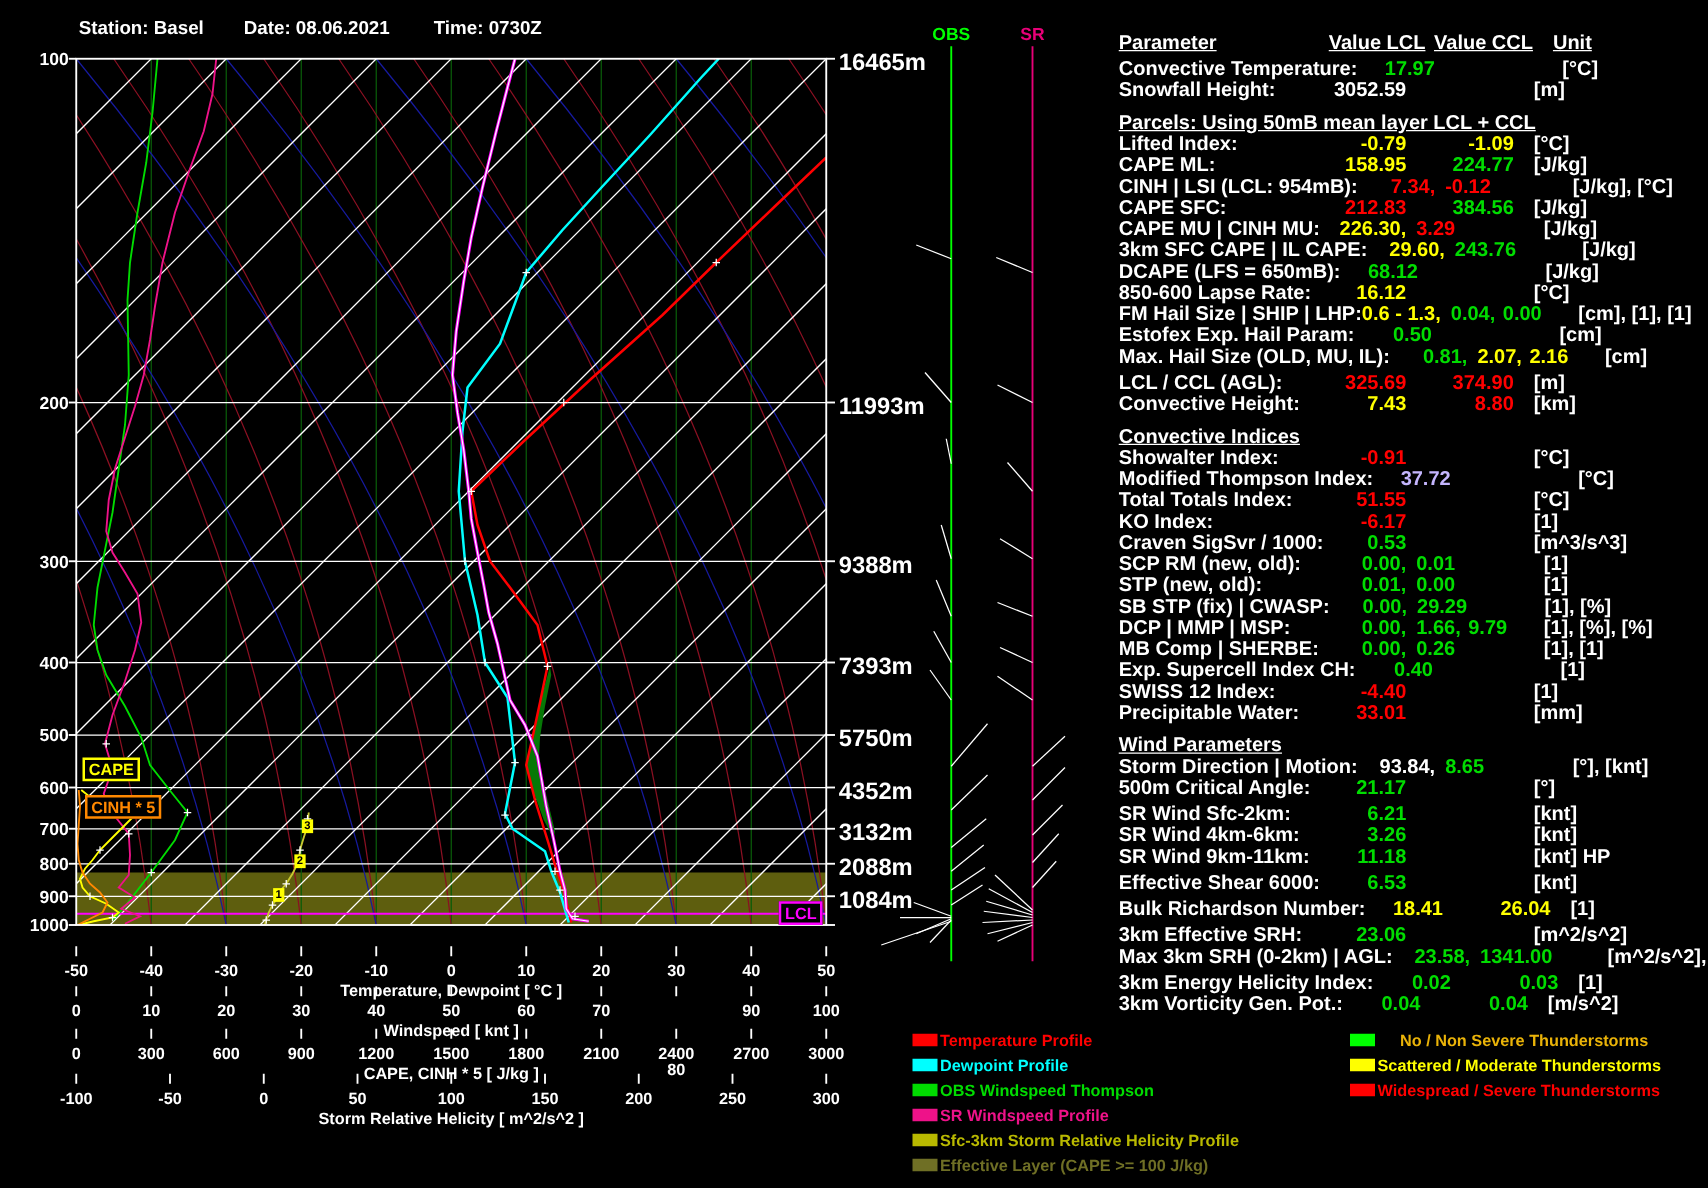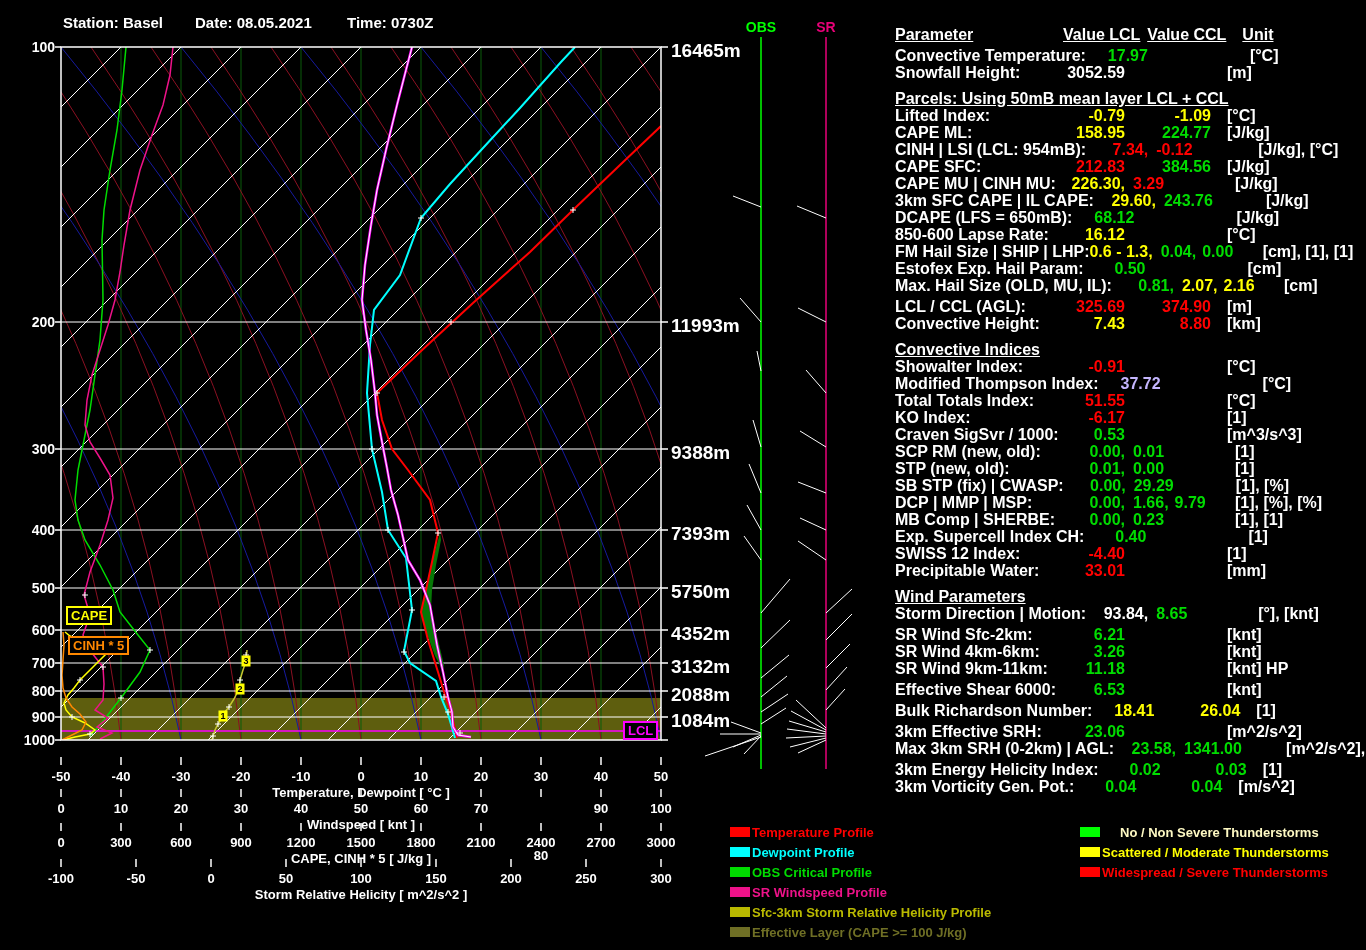--- a/index.html
+++ b/index.html
@@ -246,21 +246,21 @@
       <line x1="826" y1="728" x2="796" y2="700" stroke="#fff" stroke-width="1"></line>
       <line x1="826" y1="730" x2="791" y2="711" stroke="#fff" stroke-width="1"></line>
       <line x1="826" y1="732" x2="789" y2="721" stroke="#fff" stroke-width="1"></line>
       <line x1="826" y1="734" x2="787" y2="729" stroke="#fff" stroke-width="1"></line>
       <line x1="826" y1="736" x2="786" y2="738" stroke="#fff" stroke-width="1"></line>
       <line x1="826" y1="738" x2="790" y2="747" stroke="#fff" stroke-width="1"></line>
       <line x1="826" y1="740" x2="798" y2="753" stroke="#fff" stroke-width="1"></line>
     </svg>
   <div>
     <span class="title-span" style="left:63px">Station: Basel</span>
-    <span class="title-span" style="left:195px">Date: 08.05.2021</span>
+    <span class="title-span" style="left:195px">Date: 08.06.2021</span>
     <span class="title-span" style="left:347px">Time: 0730Z</span>
   </div>
   <div id="chart-labels">
       <div class="lbl p-lbl" style="left: 19px; top: 39px;">100</div>
       <div class="lbl alt-lbl" style="left: 671px; top: 40px;">16465m</div>
       <div class="lbl p-lbl" style="left: 19px; top: 314px;">200</div>
       <div class="lbl alt-lbl" style="left: 671px; top: 315px;">11993m</div>
       <div class="lbl p-lbl" style="left: 19px; top: 441px;">300</div>
       <div class="lbl alt-lbl" style="left: 671px; top: 442px;">9388m</div>
       <div class="lbl p-lbl" style="left: 19px; top: 522px;">400</div>
@@ -484,21 +484,21 @@
       </div>
       <div class="trow">
         <div class="tl">DCP | MMP | MSP:</div>
         <div class="tv1"><span style="color: rgb(0, 220, 0);">0.00,</span></div>
         <div class="tv2 flow"><span style="color: rgb(0, 220, 0);">1.66,</span><span style="color: rgb(0, 220, 0);">9.79</span></div>
         <div class="tu">[1], [%], [%]</div>
       </div>
       <div class="trow">
         <div class="tl">MB Comp | SHERBE:</div>
         <div class="tv1"><span style="color: rgb(0, 220, 0);">0.00,</span></div>
-        <div class="tv2 flow"><span style="color: rgb(0, 220, 0);">0.23</span></div>
+        <div class="tv2 flow"><span style="color: rgb(0, 220, 0);">0.26</span></div>
         <div class="tu">[1], [1]</div>
       </div>
       <div class="trow">
         <div class="tl">Exp. Supercell Index CH:</div>
         <div class="tv1"><span style="color: rgb(0, 220, 0);">0.40</span></div>
         <div class="tv2"></div>
         <div class="tu">[1]</div>
       </div>
       <div class="trow">
         <div class="tl">SWISS 12 Index:</div>
@@ -511,20 +511,26 @@
         <div class="tv1"><span style="color: rgb(255, 0, 0);">33.01</span></div>
         <div class="tv2"></div>
         <div class="tu">[mm]</div>
       </div>
       <div class="sect">Wind Parameters</div>
       <div class="trow">
         <div class="tl">Storm Direction | Motion:</div>
         <div class="tv1"><span style="color: rgb(255, 255, 255);">93.84,</span></div>
         <div class="tv2 flow"><span style="color: rgb(0, 220, 0);">8.65</span></div>
         <div class="tu">[°], [knt]</div>
+      </div>
+      <div class="trow">
+        <div class="tl">500m Critical Angle:</div>
+        <div class="tv1"><span style="color: rgb(0, 220, 0);">21.17</span></div>
+        <div class="tv2"></div>
+        <div class="tu">[°]</div>
       </div>
       <div class="tgap"></div>
       <div class="trow">
         <div class="tl">SR Wind Sfc-2km:</div>
         <div class="tv1"><span style="color: rgb(0, 220, 0);">6.21</span></div>
         <div class="tv2"></div>
         <div class="tu">[knt]</div>
       </div>
       <div class="trow">
         <div class="tl">SR Wind 4km-6km:</div>
@@ -578,27 +584,27 @@
         <div class="tv2"><span style="color: rgb(0, 220, 0);">0.04</span></div>
         <div class="tu">[m/s^2]</div>
       </div>
     </div>
   <div id="legend">
       <div class="legend-swatch" style="left: 730px; top: 827px; background: rgb(255, 0, 0);"></div>
       <div class="legend-item" style="left: 752px; top: 825px; color: rgb(255, 0, 0);">Temperature Profile</div>
       <div class="legend-swatch" style="left: 730px; top: 847px; background: rgb(0, 255, 255);"></div>
       <div class="legend-item" style="left: 752px; top: 845px; color: rgb(0, 255, 255);">Dewpoint Profile</div>
       <div class="legend-swatch" style="left: 730px; top: 867px; background: rgb(0, 220, 0);"></div>
-      <div class="legend-item" style="left: 752px; top: 865px; color: rgb(0, 220, 0);">OBS Critical Profile</div>
+      <div class="legend-item" style="left: 752px; top: 865px; color: rgb(0, 220, 0);">OBS Windspeed Thompson</div>
       <div class="legend-swatch" style="left: 730px; top: 887px; background: rgb(238, 18, 137);"></div>
       <div class="legend-item" style="left: 752px; top: 885px; color: rgb(238, 18, 137);">SR Windspeed Profile</div>
       <div class="legend-swatch" style="left: 730px; top: 907px; background: rgb(185, 185, 0);"></div>
       <div class="legend-item" style="left: 752px; top: 905px; color: rgb(185, 185, 0);">Sfc-3km Storm Relative Helicity Profile</div>
       <div class="legend-swatch" style="left: 730px; top: 927px; background: rgb(111, 111, 37);"></div>
       <div class="legend-item" style="left: 752px; top: 925px; color: rgb(111, 111, 37);">Effective Layer (CAPE &gt;= 100 J/kg)</div>
       <div class="legend-swatch" style="left: 1080px; top: 827px; background: rgb(0, 255, 0);"></div>
-      <div class="legend-item" style="left: 1102px; top: 825px; color: #fef9c3; padding-left: 18px;">No / Non Severe Thunderstorms</div>
+      <div class="legend-item" style="left: 1102px; top: 825px; color: #eab308; padding-left: 18px;">No / Non Severe Thunderstorms</div>
       <div class="legend-swatch" style="left: 1080px; top: 847px; background: rgb(255, 255, 0);"></div>
       <div class="legend-item" style="left: 1102px; top: 845px; color: rgb(255, 255, 0);">Scattered / Moderate Thunderstorms</div>
       <div class="legend-swatch" style="left: 1080px; top: 867px; background: rgb(255, 0, 0);"></div>
       <div class="legend-item" style="left: 1102px; top: 865px; color: rgb(255, 0, 0);">Widespread / Severe Thunderstorms</div>
     </div>
 </div>
 
 </body></html>

